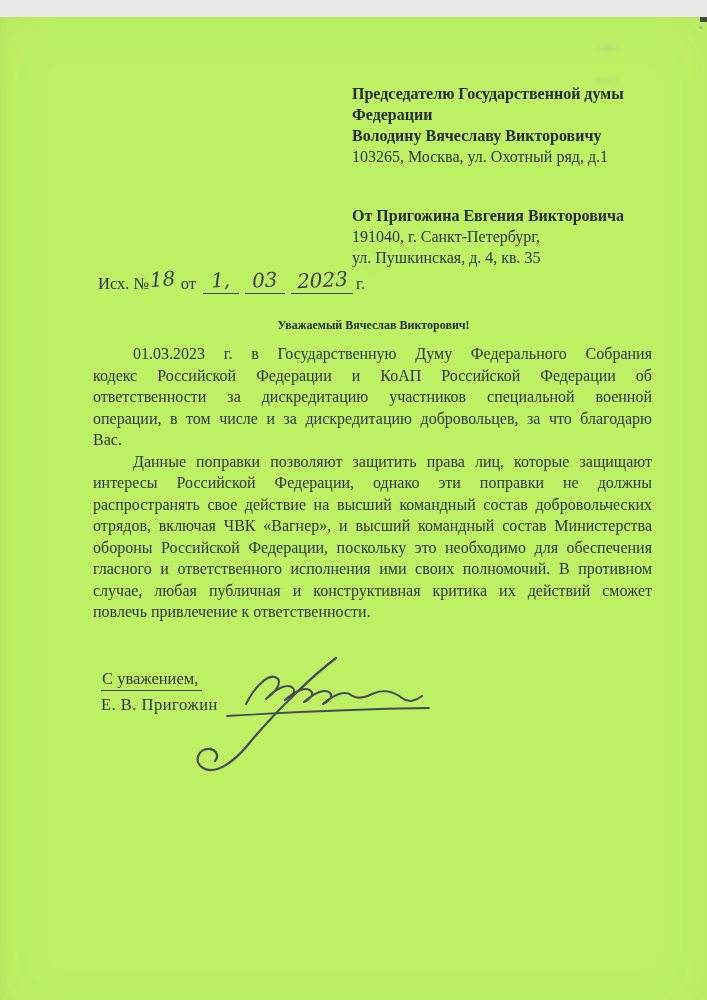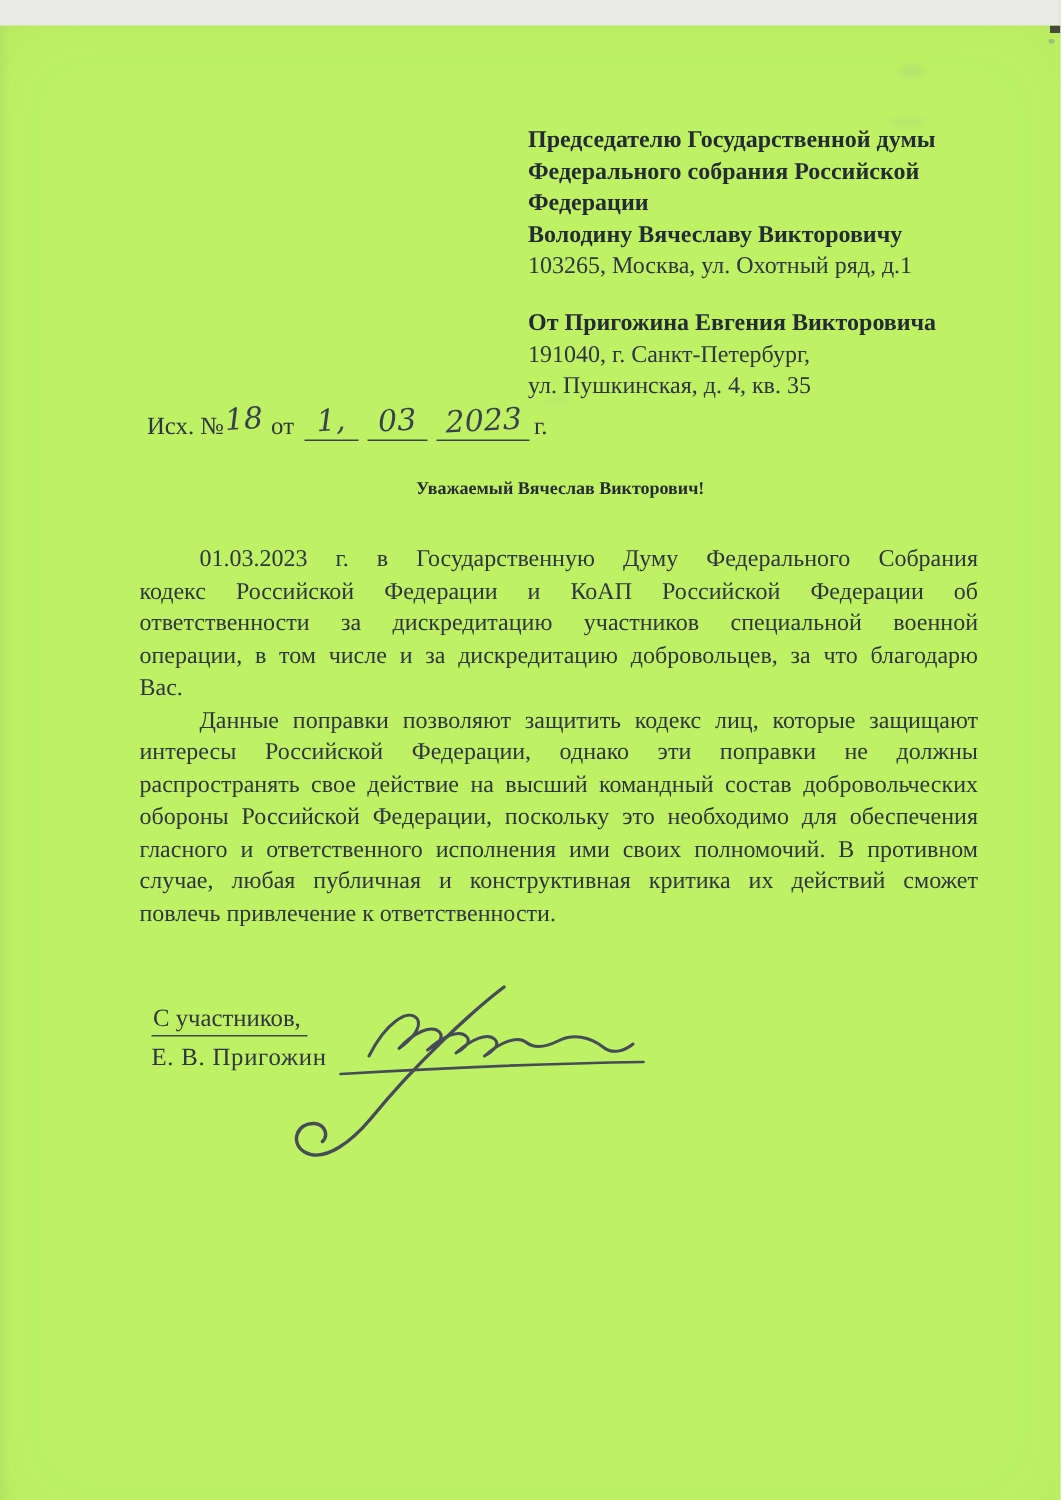--- a/index.html
+++ b/index.html
@@ -35,21 +35,21 @@
   .hw-slot .hw { display: inline-block; transform: rotate(-3deg); position: relative; top: -1px; }
   .slot-day   { width: 36px; }
   .slot-month { width: 40px; }
   .slot-year  { width: 62px; }
   .ref-ot { margin: 0 4px 0 2px; }
 
   
   .salutation { position: absolute; left: 95px; top: 301px; width: 557px; text-align: center; font-weight: bold; font-size: 12px; color: #242b35; }
 
   
-  .body-text { position: absolute; left: 93px; top: 345px; width: 559px; font-size: 16px; }
+  .body-text { position: absolute; left: 93px; top: 326px; width: 559px; font-size: 16px; }
   .line { height: 21.5px; line-height: 21.5px; text-align: justify; text-align-last: justify; }
   .line.indent { text-indent: 40px; }
   .line.last { text-align: left; text-align-last: left; }
 
   
   .closing { position: absolute; left: 101px; top: 652px; font-size: 16.5px; }
   .regards-underline { display: inline-block; border-bottom: 1.5px solid #3d4450; padding: 0 4px 1px 1px; }
   .closing .name { margin-top: 4px; letter-spacing: .5px; text-align: right; }
   .signature-svg { position: absolute; left: 183px; top: 633px; width: 252px; height: 128px; }
   .signature-svg path { fill: none; stroke: #454c58; stroke-linecap: round; stroke-linejoin: round; }
@@ -60,21 +60,20 @@
 <div class="page">
 
   <div class="corner-mark"></div>
   <div class="corner-dot"></div>
   <div class="smudge s1"></div>
   <div class="smudge s2"></div>
   <div class="smudge s3"></div>
 
   <div class="addr recipient">
     <div class="b">Председателю Государственной думы</div>
-    <div class="b">Федерального собрания Российской</div>
     <div class="b">Федерации</div>
     <div class="b">Володину Вячеславу Викторовичу</div>
     <div>103265, Москва, ул. Охотный ряд, д.1</div>
   </div>
 
   <div class="addr sender">
     <div class="b">От Пригожина Евгения Викторовича</div>
     <div>191040, г. Санкт-Петербург,</div>
     <div>ул. Пушкинская, д. 4, кв. 35</div>
   </div>
@@ -84,32 +83,33 @@
   </div>
 
   <div class="salutation">Уважаемый Вячеслав Викторович!</div>
 
   <div class="body-text">
     <div class="line indent">01.03.2023 г. в Государственную Думу Федерального Собрания</div>
     <div class="line">кодекс Российской Федерации и КоАП Российской Федерации об</div>
     <div class="line">ответственности за дискредитацию участников специальной военной</div>
     <div class="line">операции, в том числе и за дискредитацию добровольцев, за что благодарю</div>
     <div class="line last">Вас.</div>
-    <div class="line indent">Данные поправки позволяют защитить кодекс лиц, которые защищают</div>
+    <div class="line indent">Данные поправки позволяют защитить права лиц, которые защищают</div>
     <div class="line">интересы Российской Федерации, однако эти поправки не должны</div>
     <div class="line">распространять свое действие на высший командный состав добровольческих</div>
+    <div class="line">отрядов, включая ЧВК «Вагнер», и высший командный состав Министерства</div>
     <div class="line">обороны Российской Федерации, поскольку это необходимо для обеспечения</div>
     <div class="line">гласного и ответственного исполнения ими своих полномочий. В противном</div>
     <div class="line">случае, любая публичная и конструктивная критика их действий сможет</div>
     <div class="line last">повлечь привлечение к ответственности.</div>
   </div>
 
   <div class="closing">
     <div>
-      <span class="regards-underline">С участников,</span>
+      <span class="regards-underline">С уважением,</span>
     </div>
     <div class="name">Е. В. Пригожин</div>
   </div>
 
   <svg class="signature-svg" viewBox="0 0 252 128" xmlns="http://www.w3.org/2000/svg">
 
     <path d="M 44 66 C 110 62, 180 59, 246 58" stroke-width="1.8"></path>
 
     <path d="M 153 8 C 132 24, 95 58, 64 96 C 53 109, 34 126, 20 118 C 10 112, 15 98, 27 99 C 34 100, 36 107, 32 111" stroke-width="2.3"></path>
 

